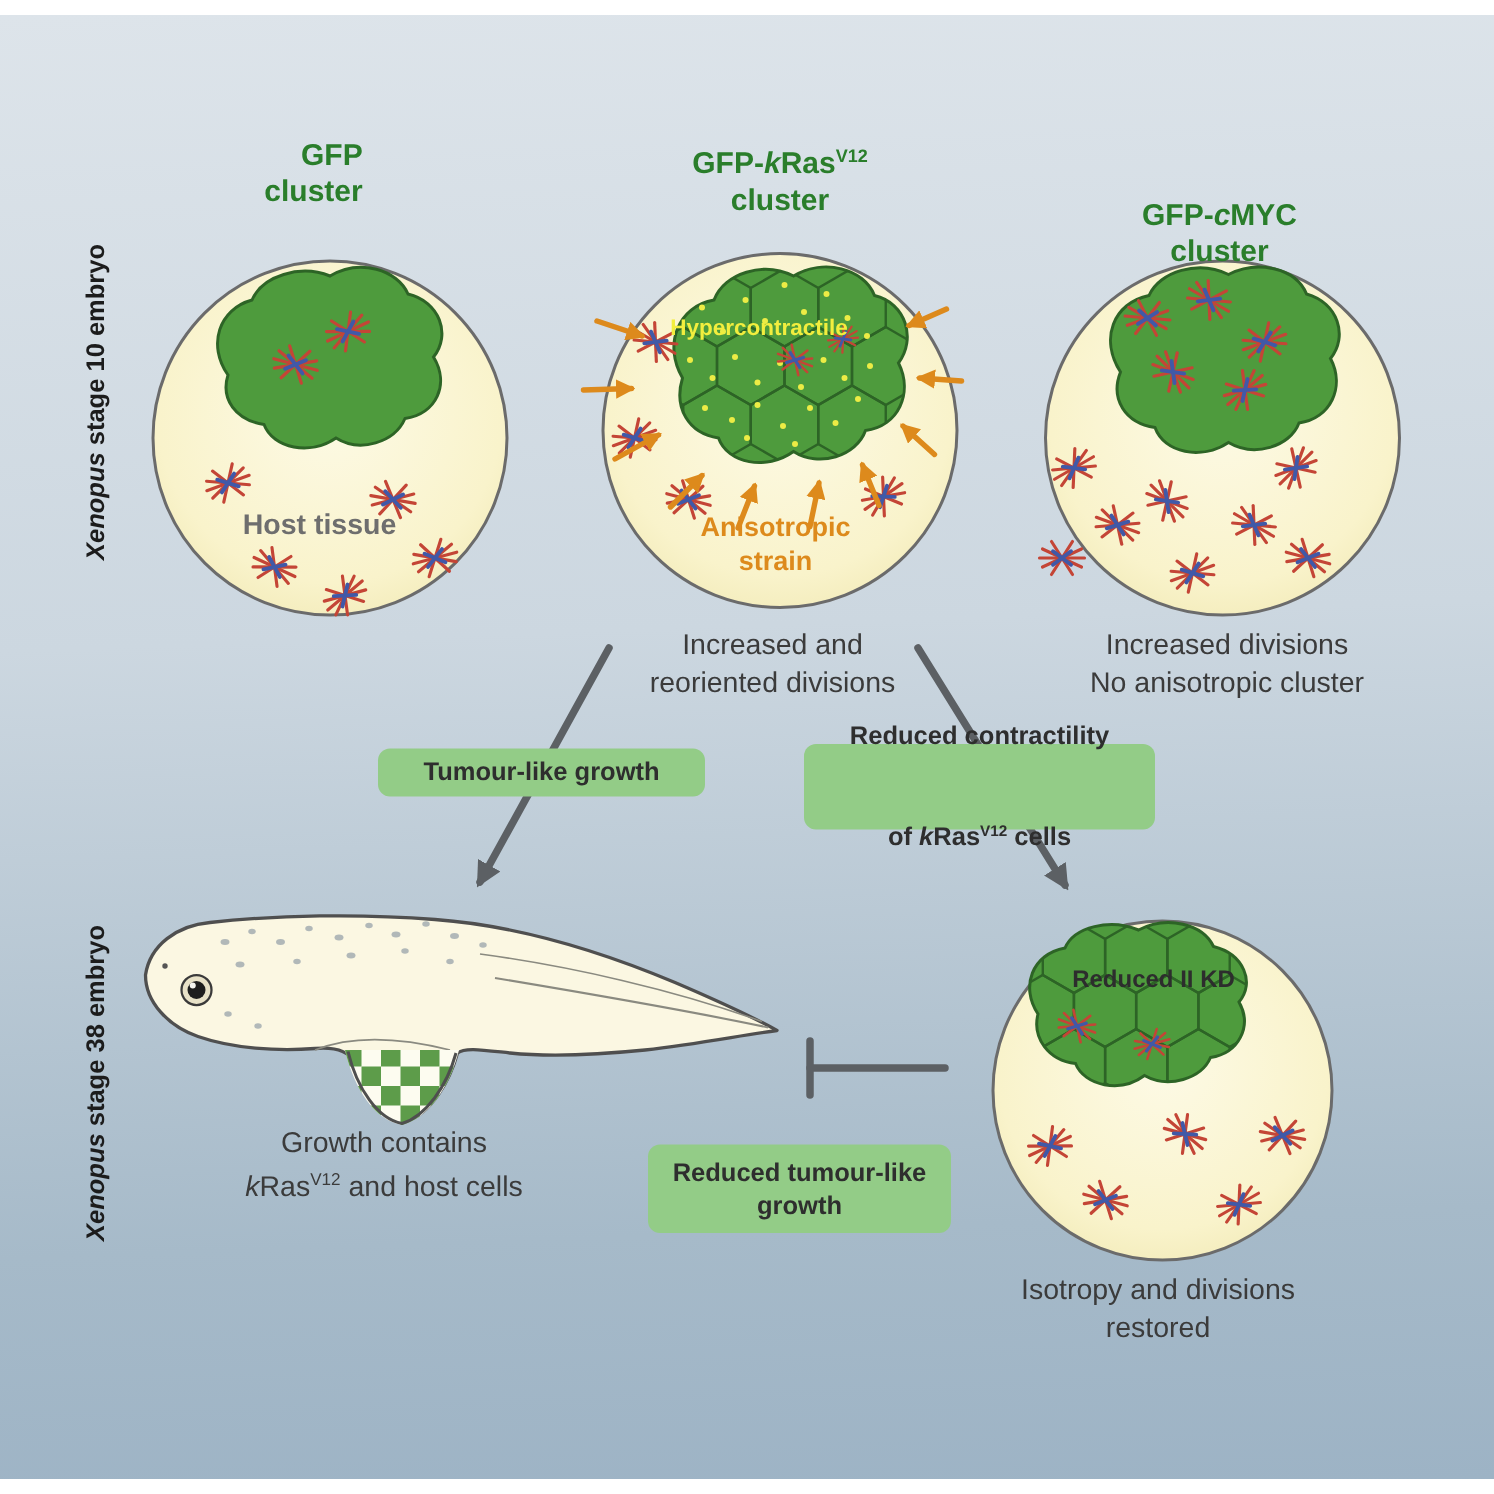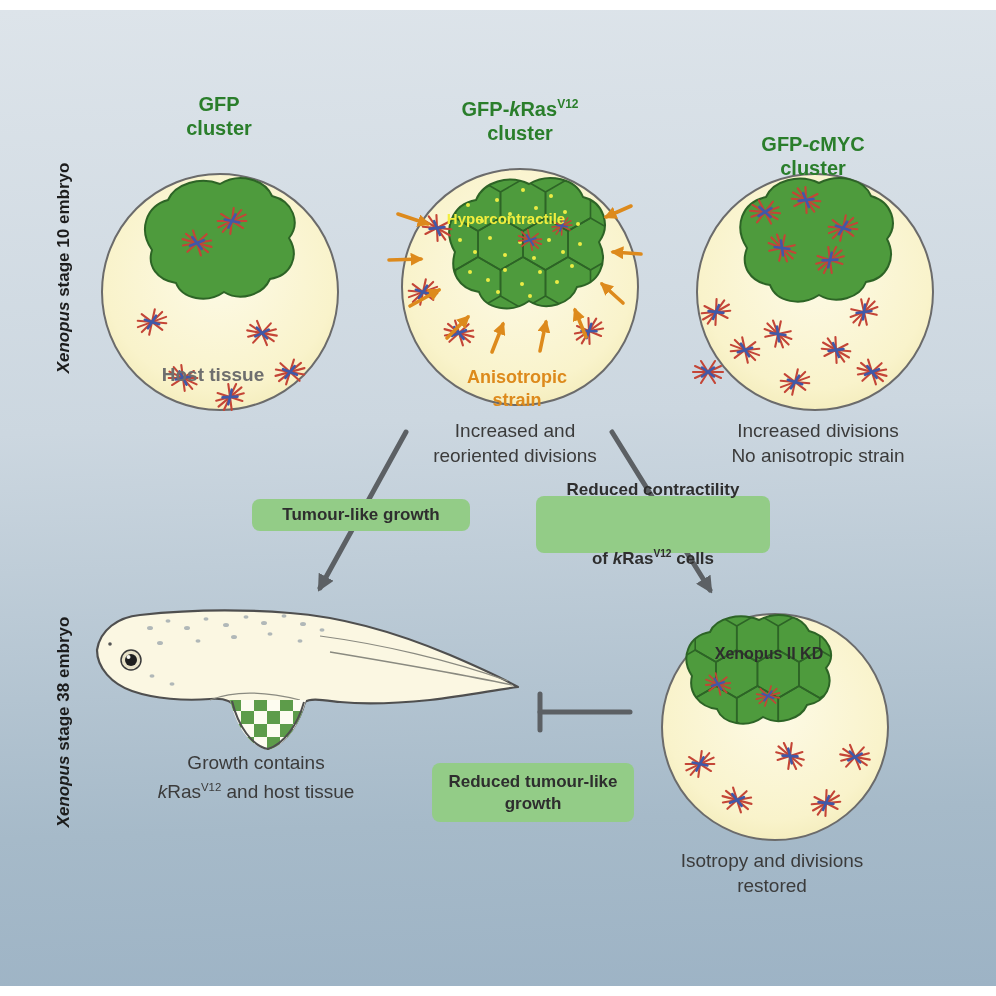--- a/index.html
+++ b/index.html
@@ -5,21 +5,21 @@
   html,body{margin:0;padding:0;background:#ffffff;}
   .canvas{position:relative;width:996px;height:996px;background:#ffffff;
           font-family:"Liberation Sans", sans-serif;overflow:hidden;}
   .bg{position:absolute;left:0;top:10px;width:996px;height:976px;
       background:linear-gradient(178deg,#dde4ea 0%,#ccd7e0 42%,#a6bac9 82%,#9db3c5 100%);}
   svg{position:absolute;left:0;top:0;}
   .abs{position:absolute;}
   .ctr{transform:translateX(-50%);text-align:center;}
   .title{color:var(--title-green,#2a7e2b);font-weight:bold;font-size:20px;line-height:24px;white-space:nowrap;}
   .caption{color:var(--caption-gray,#3b3b3b);font-weight:normal;font-size:19px;line-height:25px;white-space:nowrap;}
-  .host{color:#6e6e6e;font-weight:bold;font-size:19px;white-space:nowrap;margin-top:24px;}
+  .host{color:#6e6e6e;font-weight:bold;font-size:19px;white-space:nowrap;}
   .hyper{color:var(--hypercontractile-yellow,#f2ee3e);font-weight:bold;font-size:15px;white-space:nowrap;}
   .aniso{color:var(--anisotropic-orange,#dd8a1c);font-weight:bold;font-size:18px;line-height:23px;white-space:nowrap;}
   .myosin{color:#2d2d2d;font-weight:bold;font-size:16px;white-space:nowrap;}
   .gbox{position:absolute;background:var(--highlight-box-green,#93cc87);border-radius:8px;
         color:#2e2e2e;font-weight:bold;font-size:17px;line-height:22px;
         display:flex;flex-direction:column;align-items:center;justify-content:center;
         text-align:center;box-sizing:border-box;padding:4px 8px;}
   .side{color:#1c1c1c;font-weight:bold;font-size:17px;white-space:nowrap;}
   sup{font-size:0.6em;}
   i{font-style:italic;}
@@ -245,69 +245,69 @@
     </g>
   </svg>
 
   <div class="abs side" style="left:64px;top:268px;transform:translate(-50%,-50%) rotate(-90deg);">
     <i>Xenopus</i><span> stage 10 embryo</span>
   </div>
   <div class="abs side" style="left:64px;top:722px;transform:translate(-50%,-50%) rotate(-90deg);">
     <i>Xenopus</i><span> stage 38 embryo</span>
   </div>
 
-  <div class="abs ctr title" style="left:219px;top:92px;">
+  <div class="abs ctr title" style="left:209px;top:92px;text-align:right;">
     <div>GFP</div>
     <div>cluster</div>
   </div>
   <div class="abs ctr title" style="left:520px;top:92px;">
     <div><span>GFP-</span><i>k</i><span>Ras</span><sup>V12</sup></div>
     <div>cluster</div>
   </div>
   <div class="abs ctr title" style="left:813px;top:92px;margin-top:40px;">
     <div><span>GFP-</span><i>c</i><span>MYC</span></div>
     <div>cluster</div>
   </div>
 
   <div class="abs ctr host" style="left:213px;top:340px;">Host tissue</div>
 
   <div class="abs ctr hyper" style="left:506px;top:210px;text-align:right;">Hypercontractile</div>
 
-  <div class="abs ctr aniso" style="left:517px;top:340px;margin-top:26px;">
+  <div class="abs ctr aniso" style="left:517px;top:340px;">
     <div>Anisotropic</div>
     <div>strain</div>
   </div>
 
   <div class="abs ctr caption" style="left:515px;top:418px;">
     <div>Increased and</div>
     <div>reoriented divisions</div>
   </div>
   <div class="abs ctr caption" style="left:818px;top:418px;">
     <div>Increased divisions</div>
-    <div>No anisotropic strain</div>
+    <div>No anisotropic cluster</div>
   </div>
 
   <div class="gbox" style="left:252px;top:499px;width:218px;height:32px;">
     <div>Tumour-like growth</div>
   </div>
 
   <div class="gbox" style="left:536px;top:496px;width:234px;height:57px;gap:42px;">
     <div>Reduced contractility</div>
     <div><span>of </span><i>k</i><span>Ras</span><sup>V12</sup><span> cells</span></div>
   </div>
 
   <div class="gbox" style="left:416px;top:763px;width:202px;height:59px;margin-left:16px;">
     <div>Reduced tumour-like</div>
     <div>growth</div>
   </div>
 
   <div class="abs ctr caption" style="left:256px;top:750px;text-align:center;">
     <div>Growth contains</div>
-    <div><i>k</i><span>Ras</span><sup>V12</sup><span> and host tissue</span></div>
-  </div>
-
-  <div class="abs ctr myosin" style="left:769px;top:645px;">Xenopus II KD</div>
+    <div><i>k</i><span>Ras</span><sup>V12</sup><span> and host cells</span></div>
+  </div>
+
+  <div class="abs ctr myosin" style="left:769px;top:645px;">Reduced II KD</div>
 
   <div class="abs ctr caption" style="left:772px;top:848px;">
     <div>Isotropy and divisions</div>
     <div>restored</div>
   </div>
 </div>
 
 </body></html>

